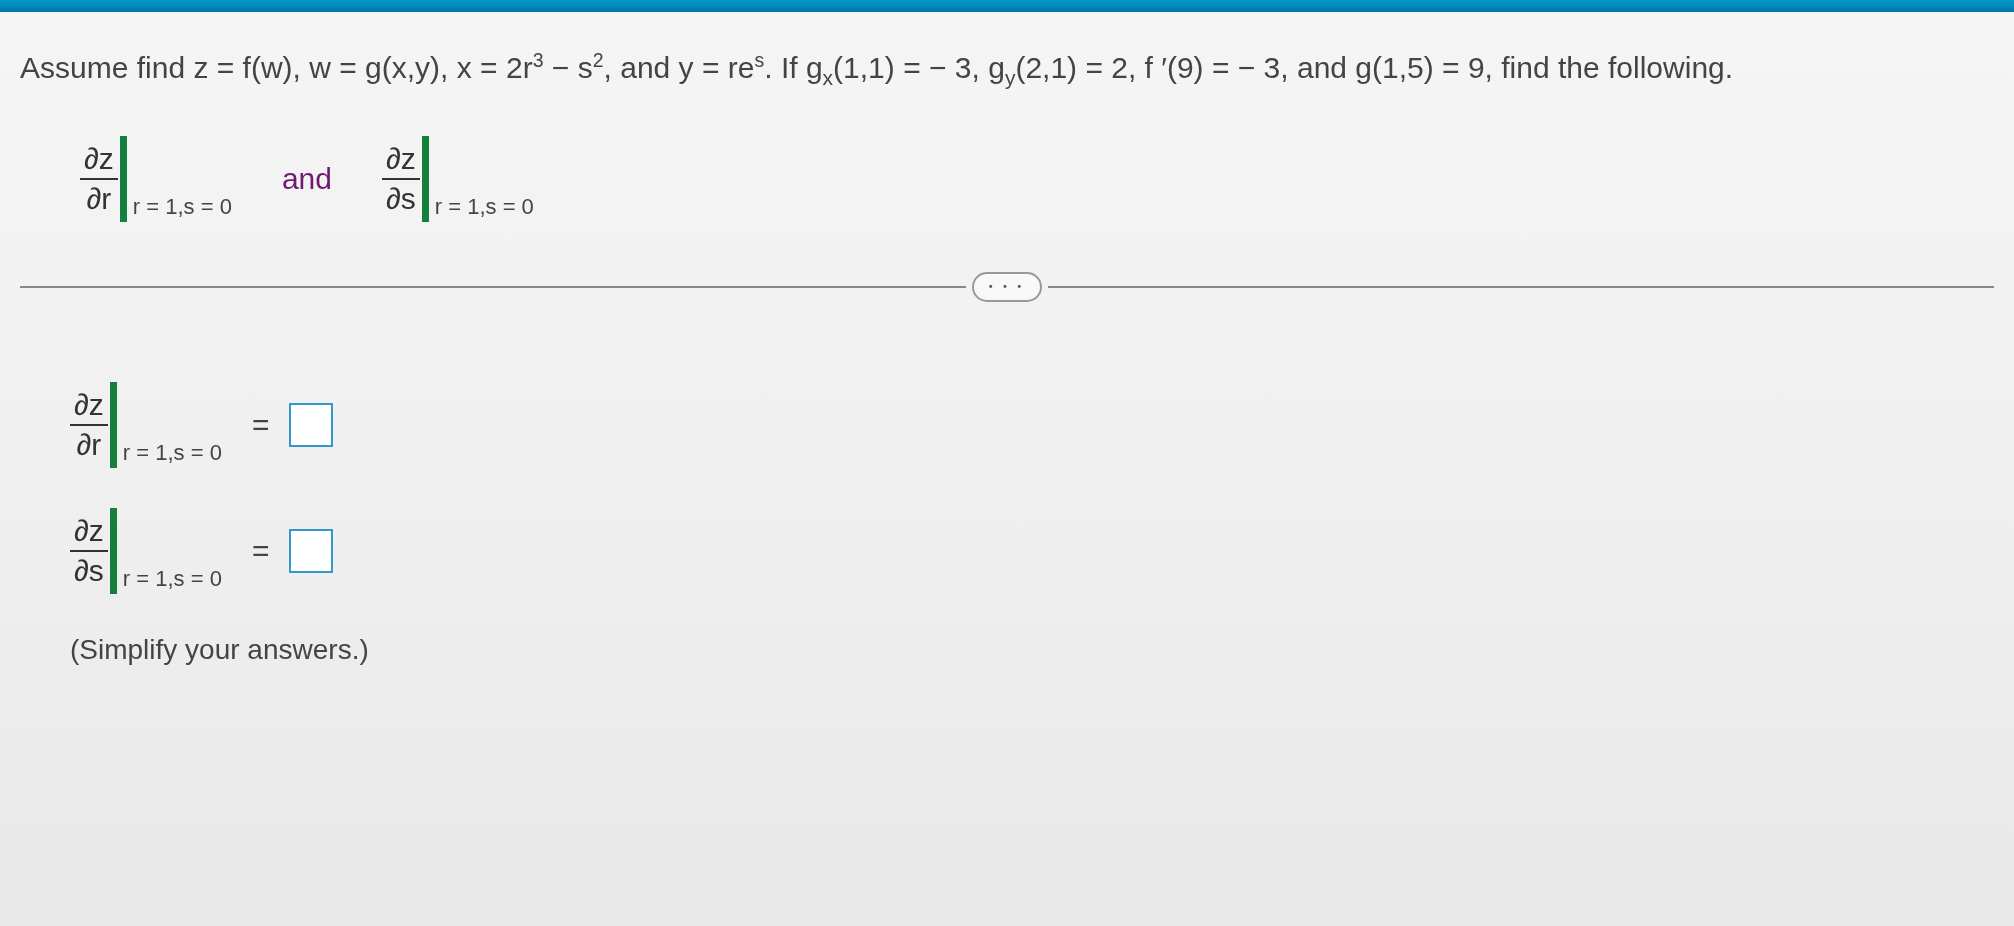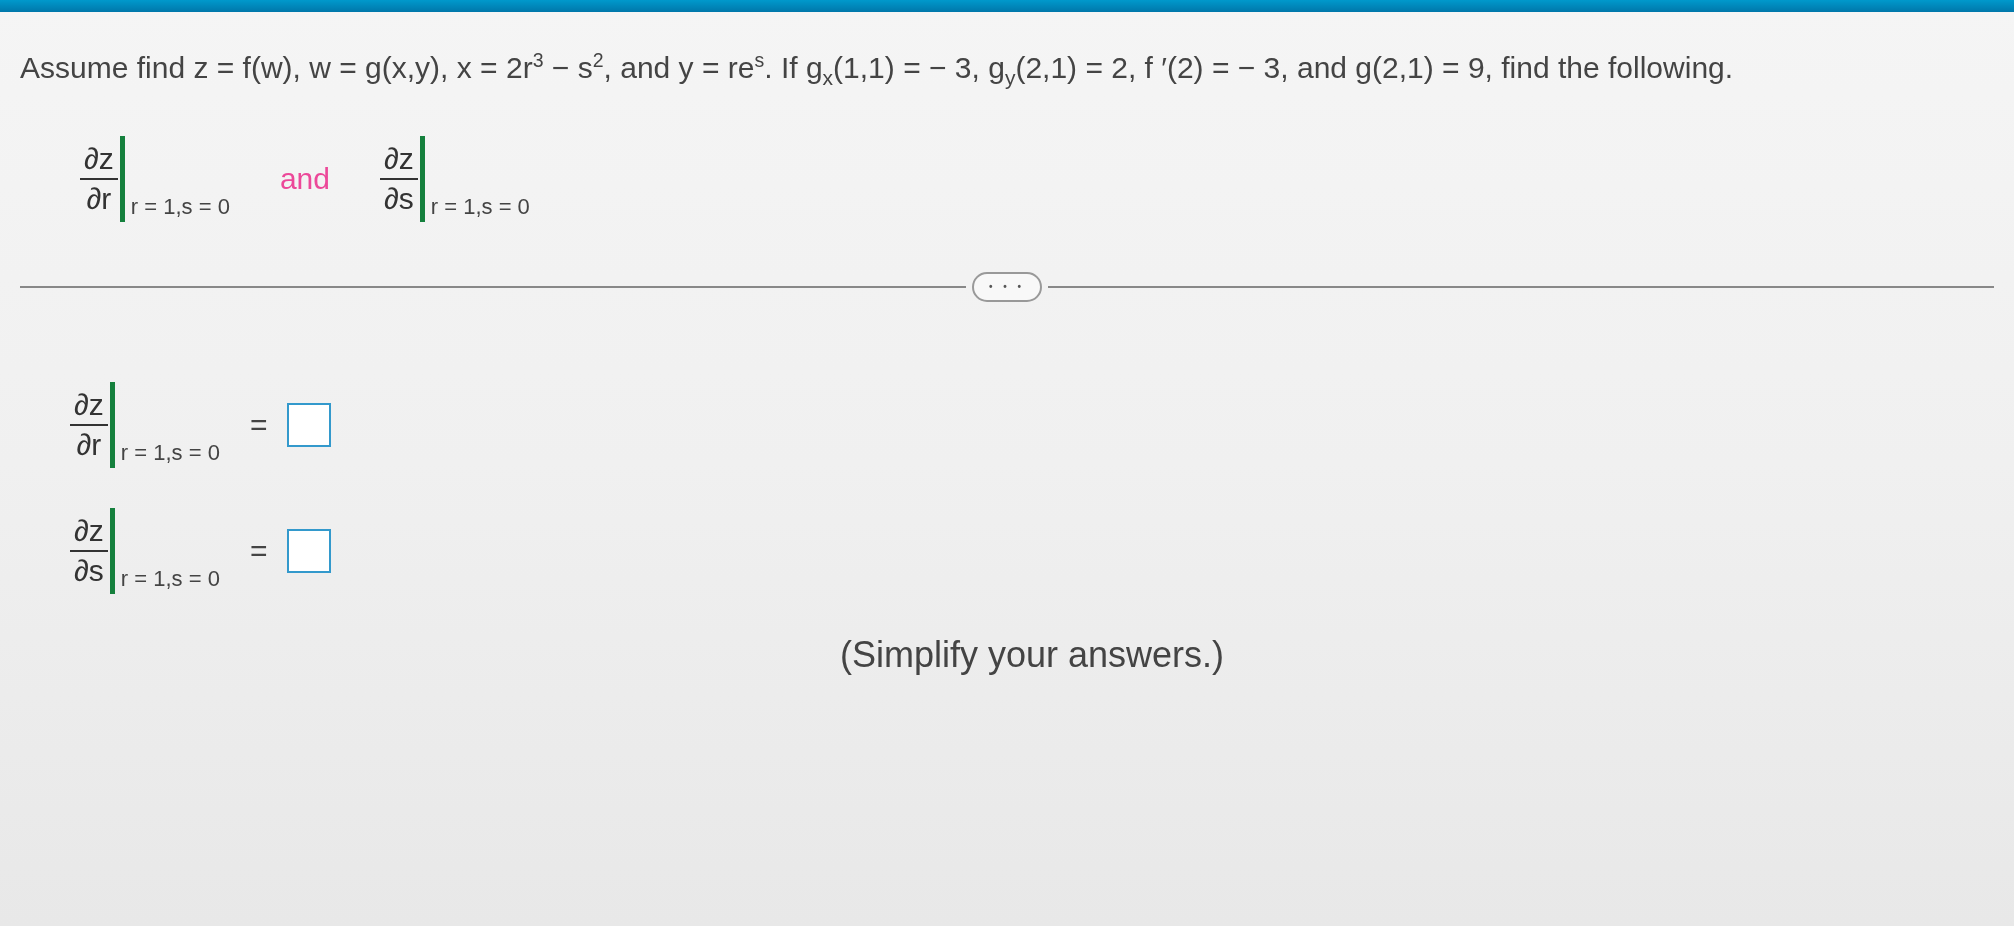--- a/index.html
+++ b/index.html
@@ -54,34 +54,34 @@
       padding: 0 4px 2px 4px;
       border-bottom: 2px solid #333;
     }
     .fraction .den {
       padding: 2px 4px 0 4px;
     }
     .eval-bar {
       display: inline-flex;
       align-items: flex-end;
       height: 86px;
-      border-left: 5px solid #15803d;
+      border-left: 7px solid #15803d;
       padding-left: 6px;
       margin-left: 2px;
       vertical-align: middle;
     }
     .eval-sub {
       font-size: 22px;
       color: #444;
       padding-bottom: 2px;
     }
     .and-text {
       font-size: 30px;
       margin: 16px 50px;
-      color: #ec4899;
+      color: #701a75;
     }
     .divider-row {
       display: flex;
       align-items: center;
       width: 100%;
       margin-bottom: 80px;
     }
     .divider-line {
       flex: 1;
       height: 2px;
@@ -116,40 +116,39 @@
       color: #444;
     }
     .answer-box {
       width: 44px;
       height: 44px;
       border: 2px solid #3399cc;
       background: #fff;
       display: inline-block;
     }
     .simplify-text {
-      font-size: 36px;
+      font-size: 28px;
       color: #444;
       padding-left: 0;
       margin-top: 8px;
-      text-align: center;
     }
     .expr-wrapper {
       display: inline-flex;
       align-items: center;
     }
   </style>
 </head>
 <body>
 
 <div class="top-bar"></div>
 
 <div class="content">
 
   <div class="problem-statement">
-    <span>Assume find z = f(w), w = g(x,y), x = 2r</span><sup>3</sup><span> − s</span><sup>2</sup><span>, and y = re</span><sup>s</sup><span>. If g</span><sub>x</sub><span>(1,1) = − 3, g</span><sub>y</sub><span>(2,1) = 2, f ′(2) = − 3, and g(2,1) = 9, find the following.</span>
+    <span>Assume find z = f(w), w = g(x,y), x = 2r</span><sup>3</sup><span> − s</span><sup>2</sup><span>, and y = re</span><sup>s</sup><span>. If g</span><sub>x</sub><span>(1,1) = − 3, g</span><sub>y</sub><span>(2,1) = 2, f ′(9) = − 3, and g(1,5) = 9, find the following.</span>
   </div>
 
   <div class="expressions-row">
     <span class="expr-wrapper">
       <span class="fraction">
         <span class="num">∂z</span>
         <span class="den">∂r</span>
       </span>
       <span class="eval-bar">
         <span class="eval-sub">r = 1,s = 0</span>

